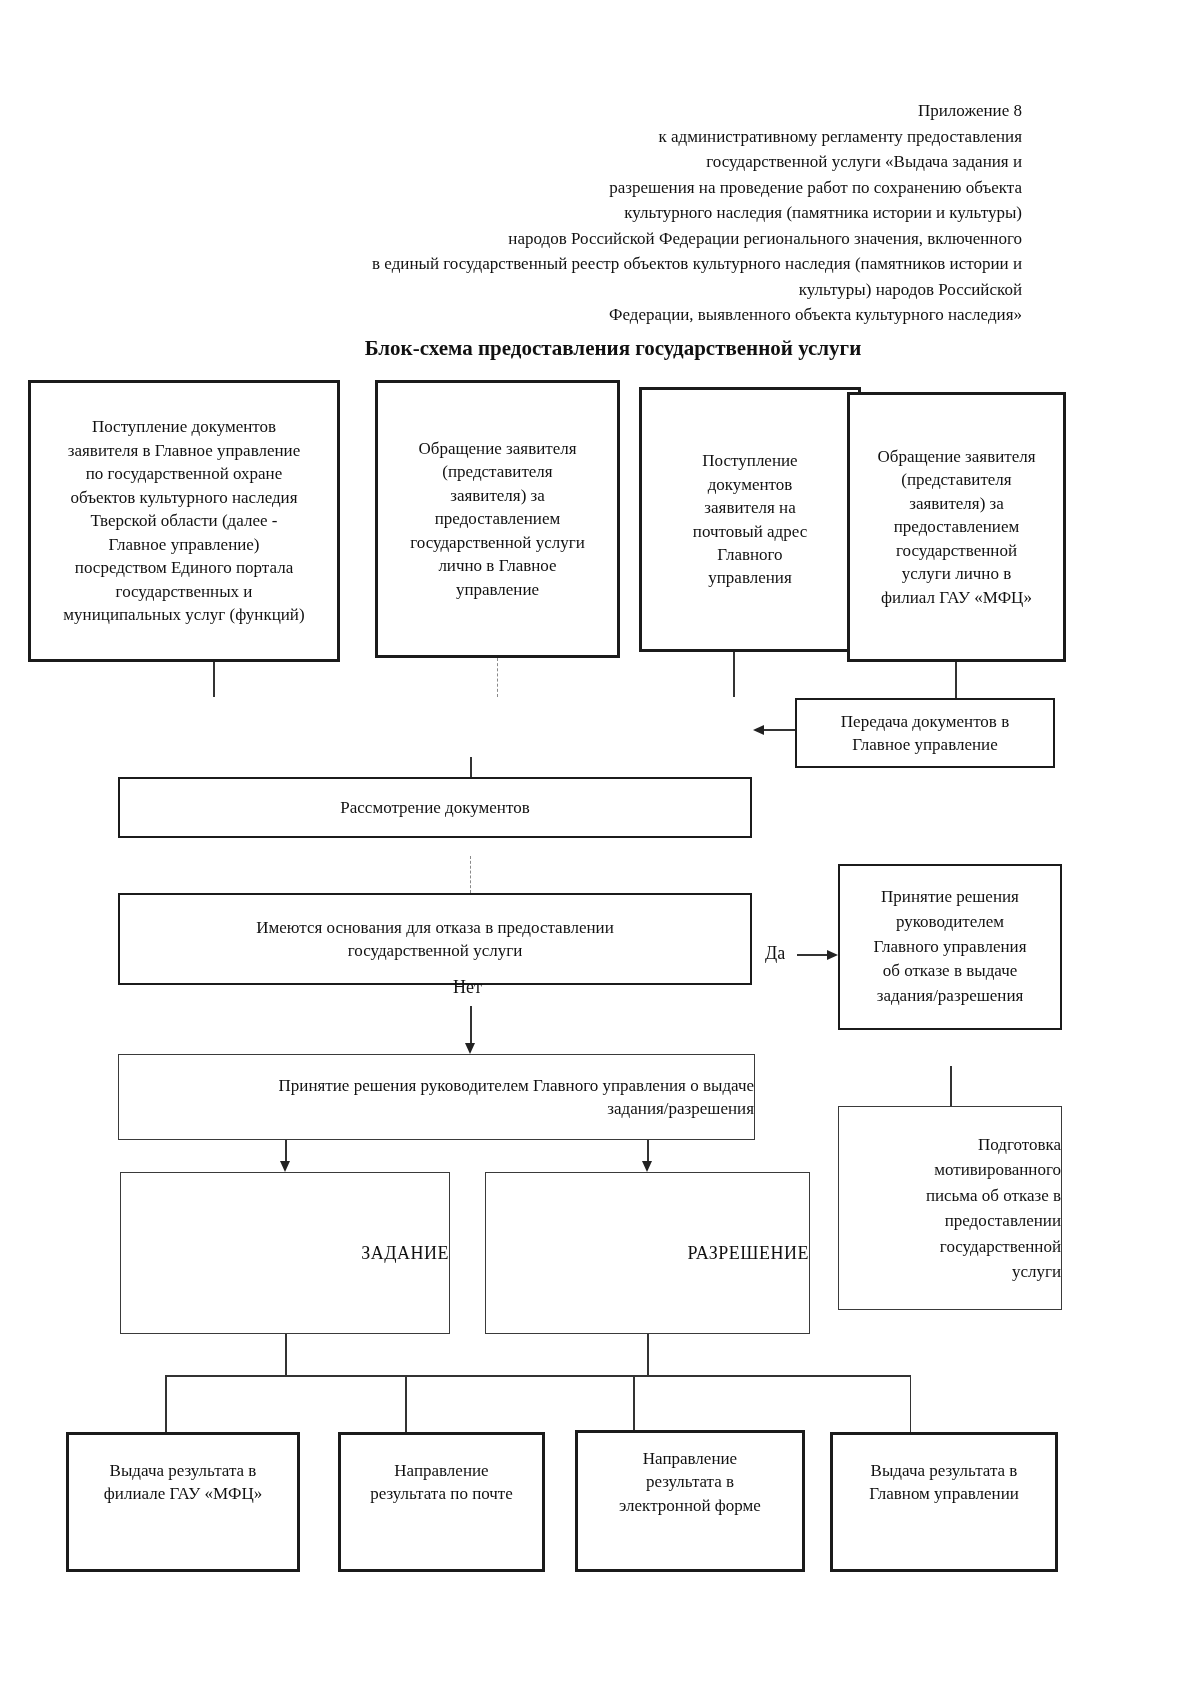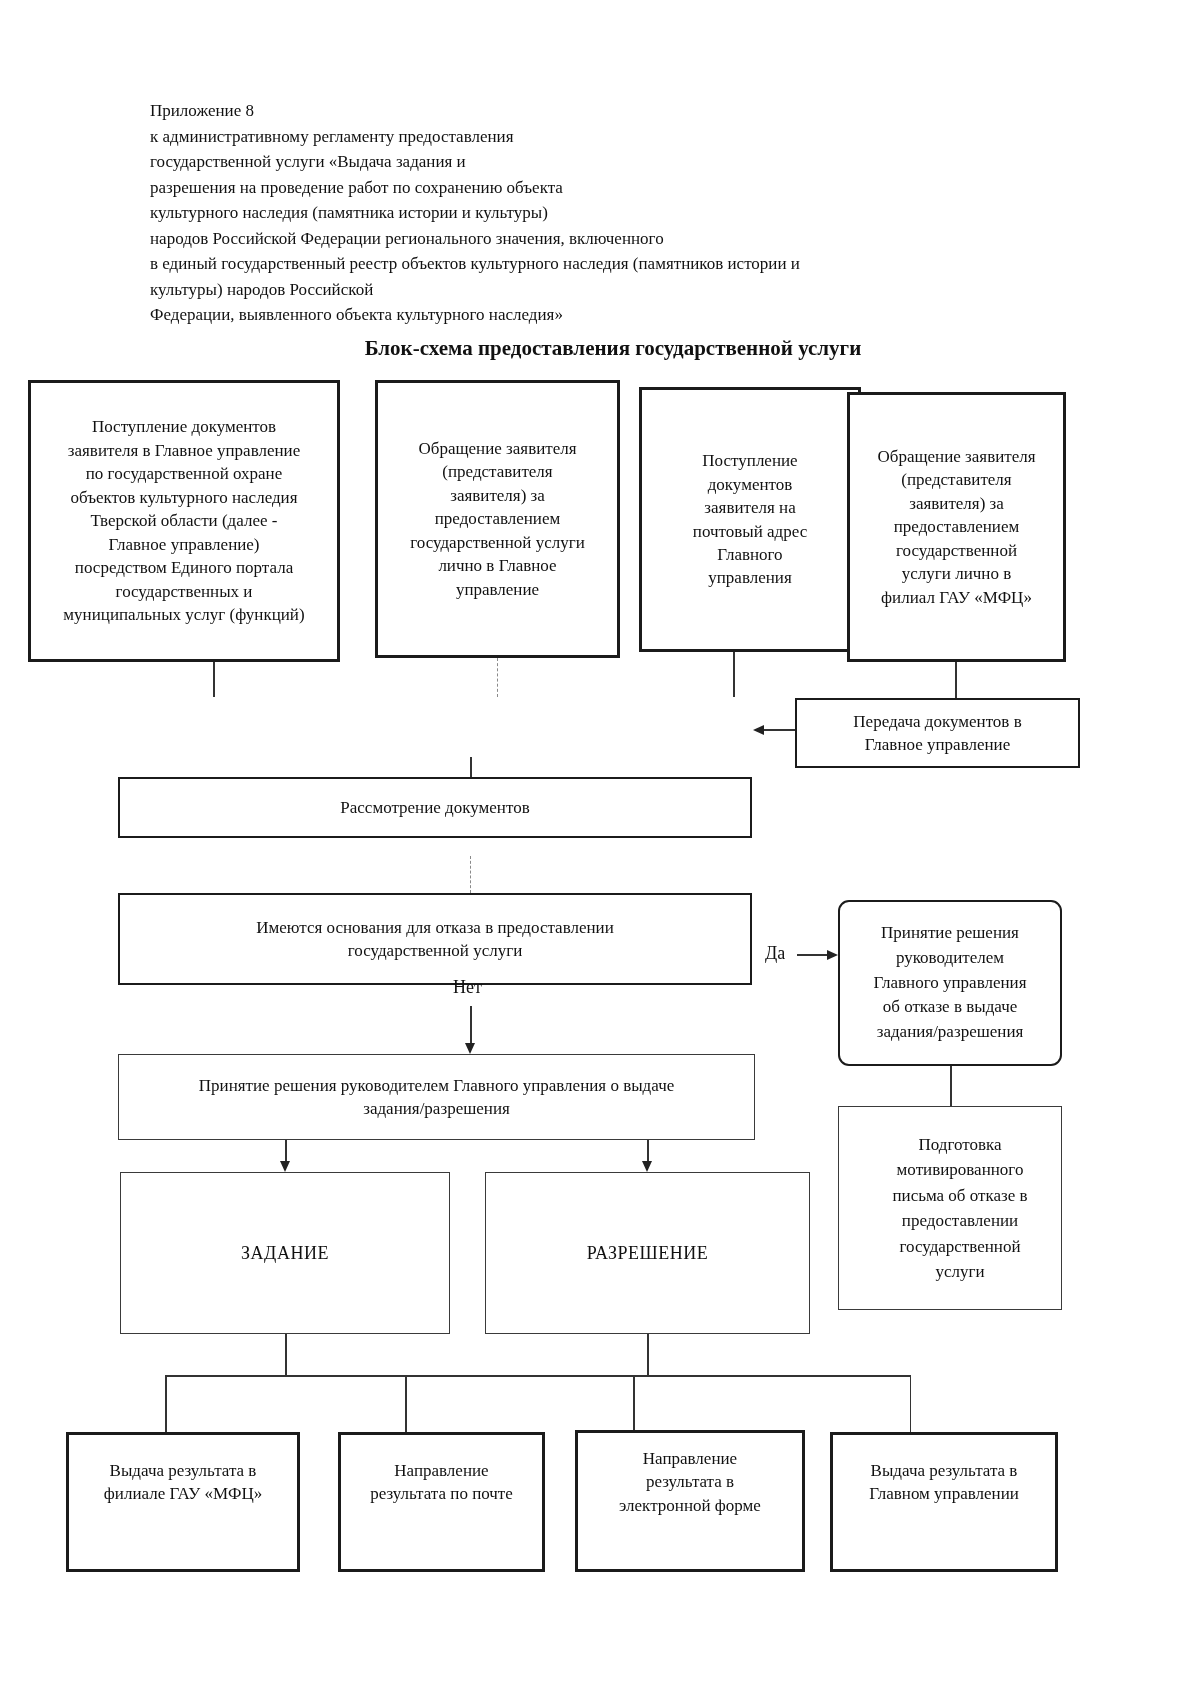--- a/index.html
+++ b/index.html
@@ -8,21 +8,21 @@
     width:1200px;height:1695px;
     margin:0 auto;
     background:#ffffff;
     font-family:"Liberation Serif", serif;
     color:#111;
     overflow:hidden;
   }
   .hdr{
     position:absolute;
     left:150px;top:98px;width:872px;
-    text-align:left;
+    text-align:right;
     font-size:17px;line-height:25.5px;
     white-space:pre-line;
   }
   .title{
     position:absolute;
     left:0;top:336px;width:1170px;
     text-align:center;
     font-weight:bold;
     font-size:21px;
     padding-left:28px;
@@ -31,21 +31,21 @@
     position:absolute;
     border:2px solid #1b1b1b;
     background:#fff;
     display:flex;align-items:center;justify-content:center;
     text-align:center;
     font-size:17px;line-height:1.38;
     box-sizing:border-box;
   }
   .box .txt{white-space:pre-line;width:100%;}
   .b3{border-width:3px;}
-  .b15{border-width:1.5px;border-color:#3a3a3a;}
+  .b15{border-width:1.5px;border-color:#3a3a3a;text-align:right;}
   .topalign{align-items:flex-start;}
   .vline{position:absolute;width:1.5px;background:#333;}
   .hline{position:absolute;height:1.5px;background:#333;}
   .dashed{background:none;border-left:1.5px dashed #8a8a8a;width:0;}
   .arr-down{
     position:absolute;width:0;height:0;
     border-left:5.5px solid transparent;
     border-right:5.5px solid transparent;
     border-top:11px solid #222;
   }
@@ -119,21 +119,21 @@
 государственной
 услуги лично в
 филиал ГАУ «МФЦ»</div>
   </div>
 
   <div class="vline" style="left:213px;top:662px;height:35px;"></div>
   <div class="vline dashed" style="left:497px;top:658px;height:39px;"></div>
   <div class="vline" style="left:733px;top:652px;height:45px;"></div>
   <div class="vline" style="left:955px;top:662px;height:36px;"></div>
 
-  <div class="box" style="left:795px;top:698px;width:285px;height:70px;">
+  <div class="box" style="left:795px;top:698px;width:260px;height:70px;">
     <div class="txt">Передача документов в
 Главное управление</div>
   </div>
 
   <div class="hline" style="left:764px;top:729px;width:31px;height:2px;"></div>
   <div class="arr-left" style="left:753px;top:724.5px;"></div>
 
   <div class="vline" style="left:470px;top:757px;height:38px;"></div>
   <div class="box" style="left:118px;top:777px;width:634px;height:61px;">
     <div class="txt">Рассмотрение документов</div>
@@ -142,21 +142,21 @@
   <div class="vline dashed" style="left:470px;top:856px;height:37px;"></div>
   <div class="box" style="left:118px;top:893px;width:634px;height:92px;">
     <div class="txt">Имеются основания для отказа в предоставлении
 государственной услуги</div>
   </div>
 
   <div class="lbl" style="left:765px;top:943px;">Да</div>
   <div class="hline" style="left:797px;top:954px;width:30px;height:2px;"></div>
   <div class="arr-right" style="left:827px;top:949.5px;"></div>
 
-  <div class="box" style="left:838px;top:900px;width:224px;height:166px;font-size:17px;line-height:1.45;border-radius:11px;">
+  <div class="box" style="left:838px;top:864px;width:224px;height:166px;font-size:17px;line-height:1.45;">
     <div class="txt">Принятие решения
 руководителем
 Главного управления
 об отказе в выдаче
 задания/разрешения</div>
   </div>
   <div class="vline" style="left:950px;top:1066px;height:40px;"></div>
   <div class="box b15" style="left:838px;top:1106px;width:224px;height:204px;line-height:1.5;padding-left:20px;">
     <div class="txt">Подготовка
 мотивированного

